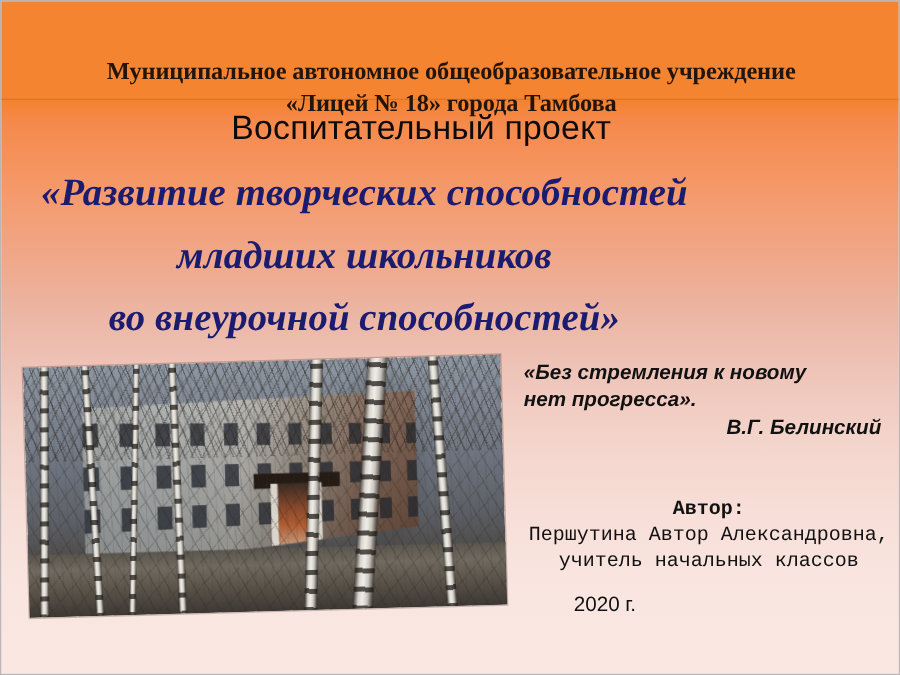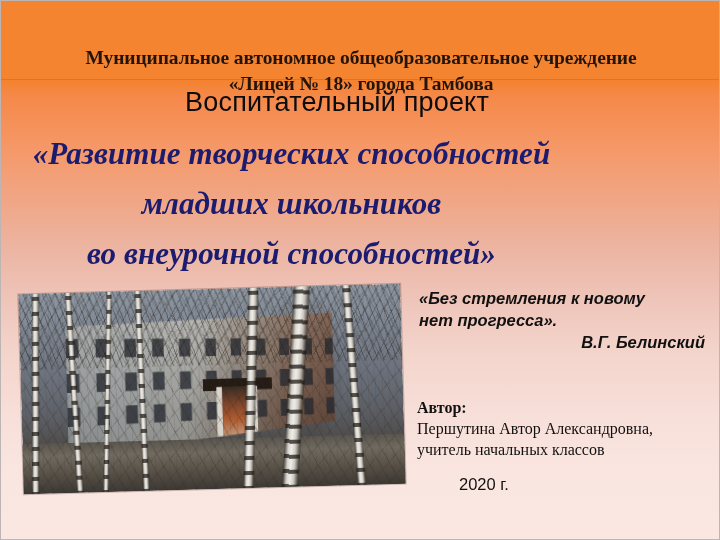--- a/index.html
+++ b/index.html
@@ -241,23 +241,24 @@
     margin-top: 1px;
   }
 
   
   #author {
     position: absolute;
     left: 416px;
     top: 396px;
     width: 300px;
     color: #111111;
-    font-family: Liberation Serif, serif;
+    font-family: Liberation Mono, monospace;
     font-size: 16px;
     line-height: 21px;
+    text-align: center;
   }
   #author .alabel { display: block; font-weight: bold; }
   #author .aline  { display: block; font-weight: normal; }
 
   
   #placeyear {
     position: absolute;
     left: 436px;
     top: 471px;
     width: 280px;

